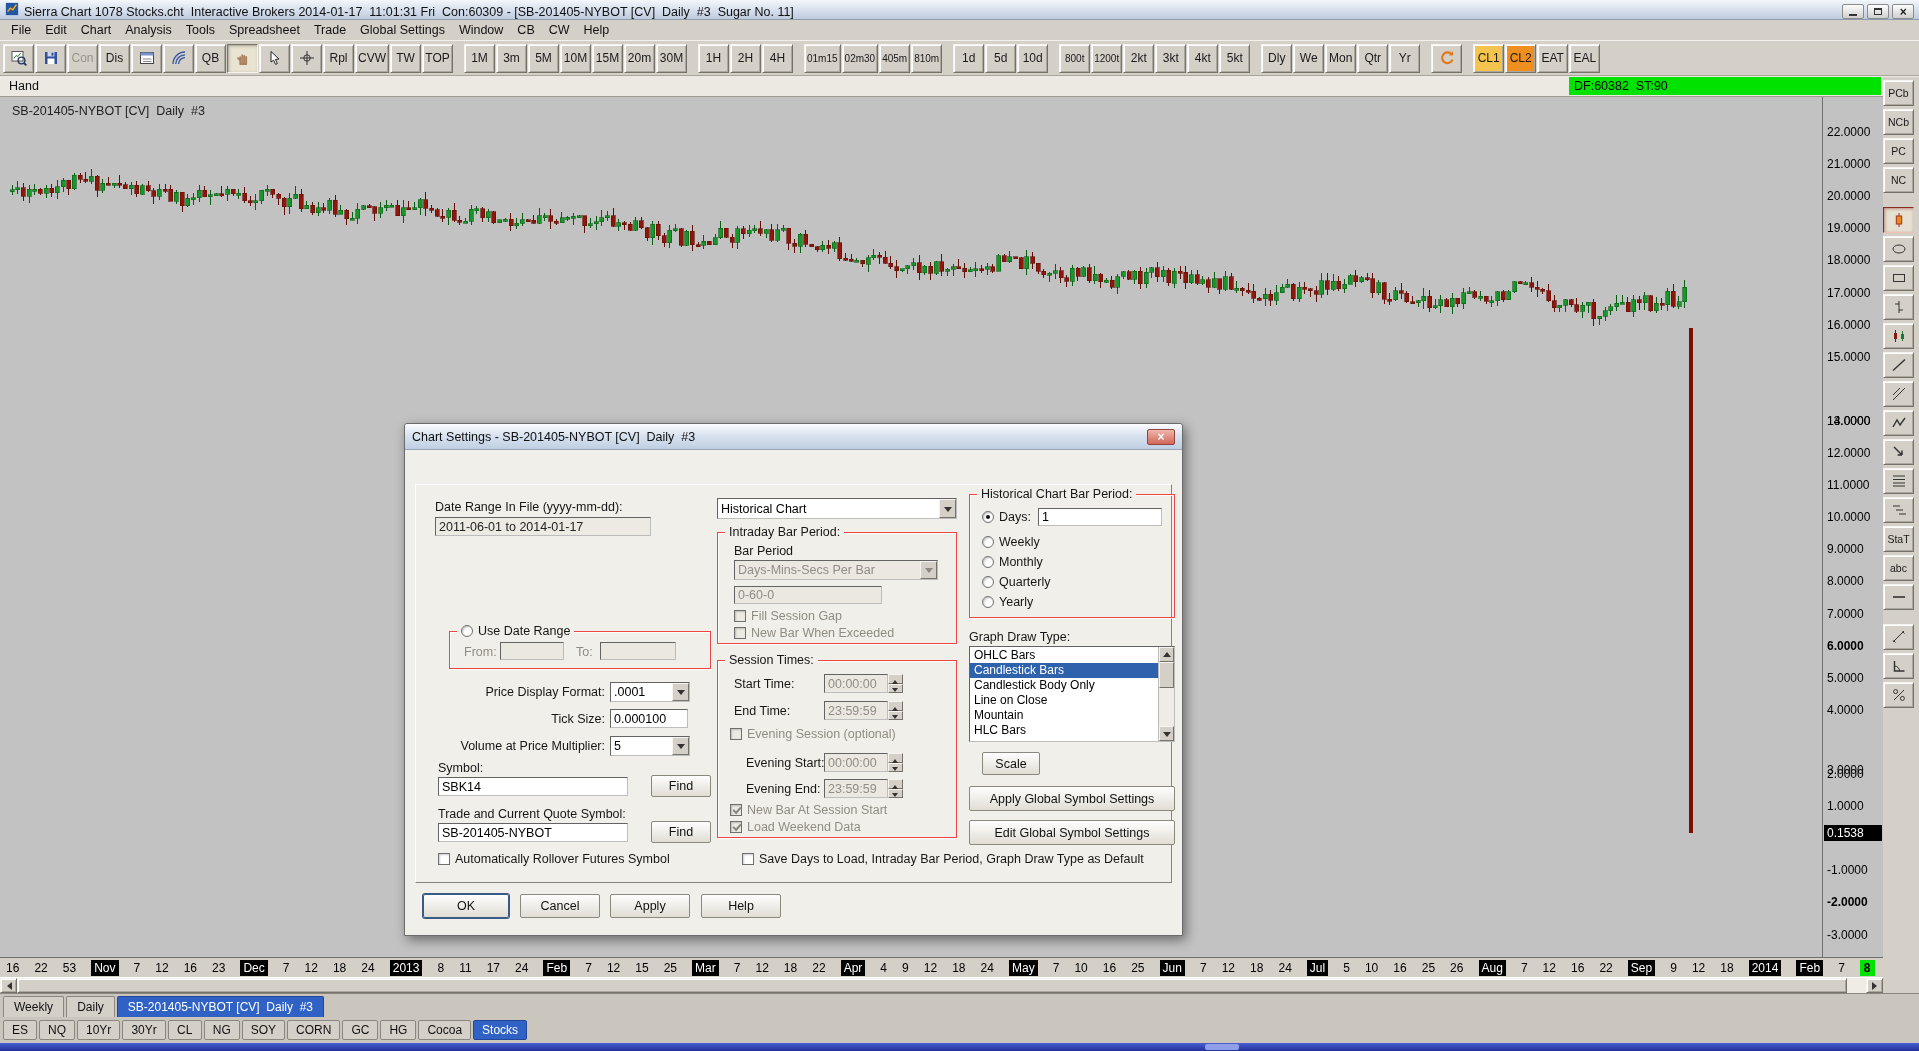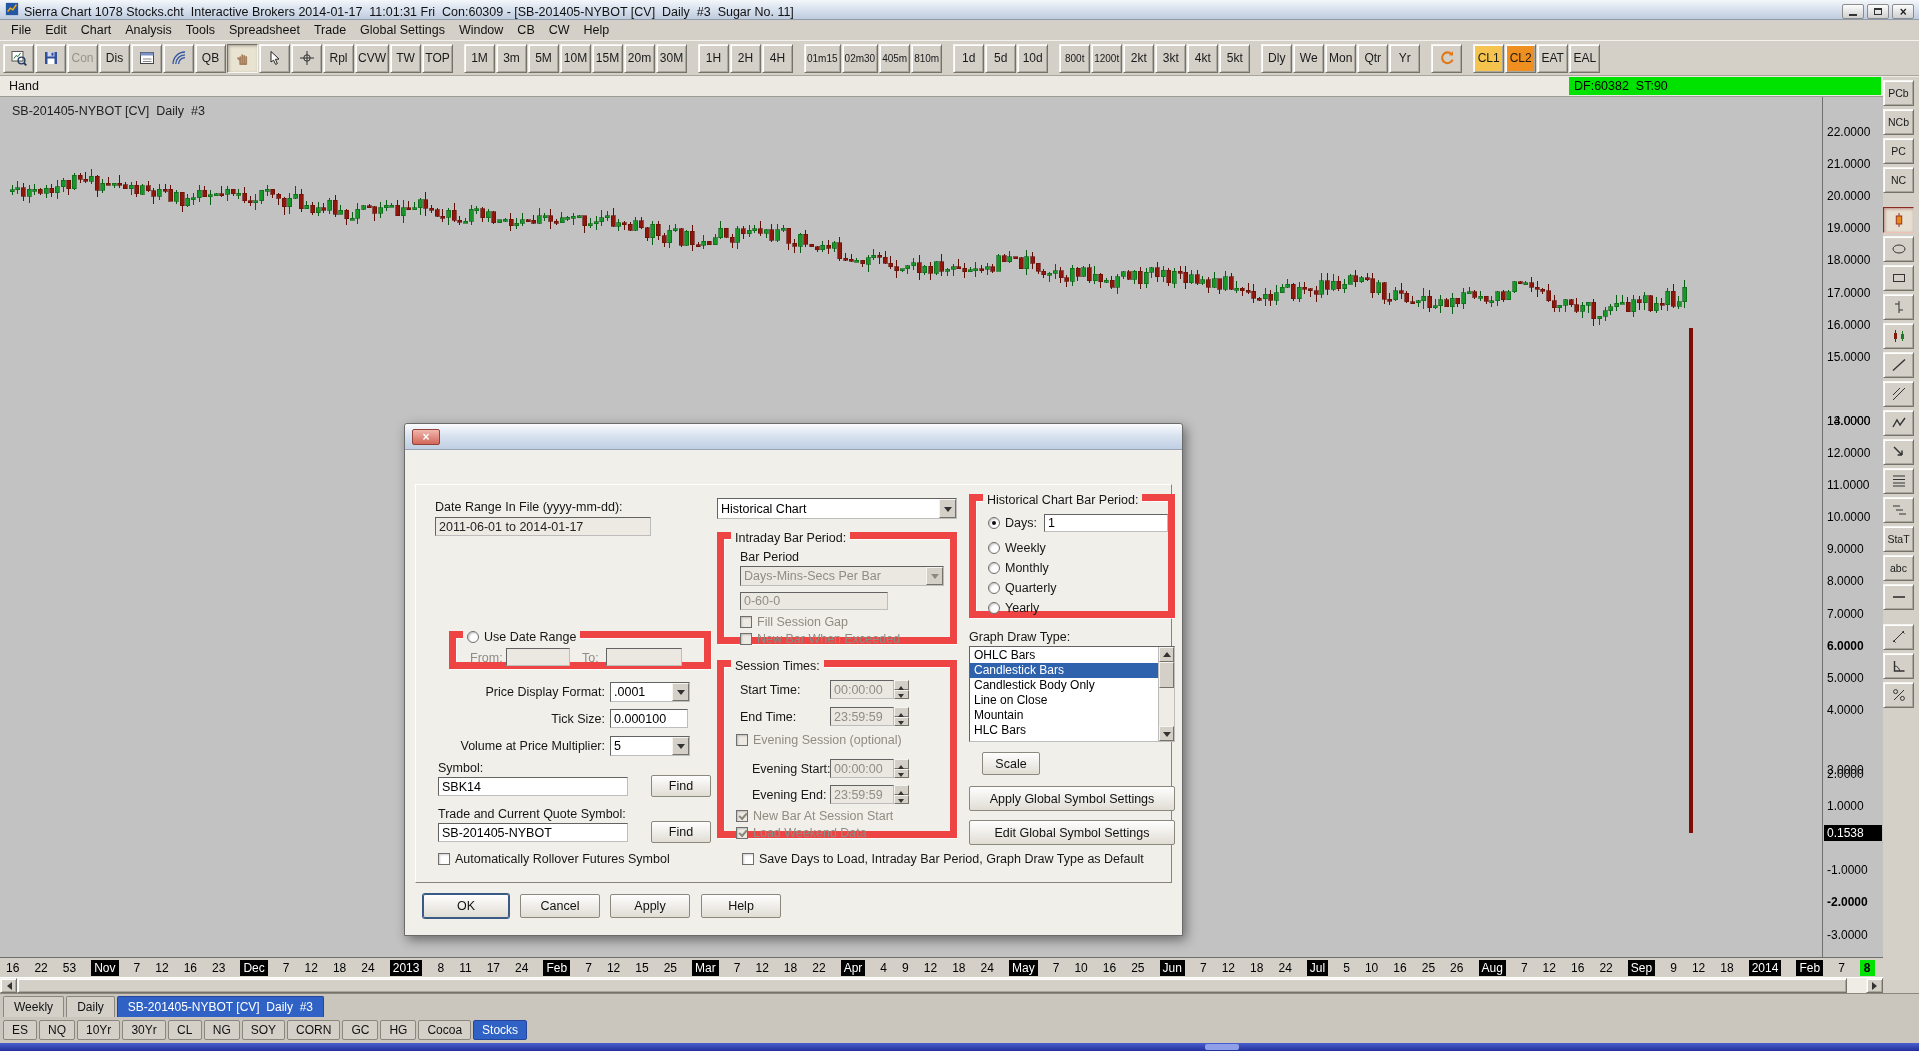--- a/index.html
+++ b/index.html
@@ -95,21 +95,21 @@
 .sbtn{flex:1;background:#d4d0c8;border:1px solid;border-color:#f6f4ef #75726a #75726a #f6f4ef;position:relative}
 .sbtn::after{content:'';position:absolute;left:3px;top:2px;border:3px solid transparent;border-bottom:4px solid #333}
 .sbtn.dn::after{border-bottom:none;border-top:4px solid #333;top:3px}
 .radio{width:12px;height:12px;border-radius:50%;background:#fff;border:1px solid #6f6f6f;box-shadow:inset 1px 1px 2px rgba(0,0,0,.25);display:inline-block;position:relative;flex:none}
 .radio.on::after{content:'';position:absolute;left:3px;top:3px;width:4px;height:4px;border-radius:50%;background:#101010}
 .check{width:12px;height:12px;background:#fff;border:1px solid #6f6f6f;box-shadow:inset 1px 1px 2px rgba(0,0,0,.2);display:inline-block;position:relative;flex:none}
 .check.dis{background:#eceae3}
 .check.on::after{content:'';position:absolute;left:2px;top:2px;width:6px;height:3px;border-left:2px solid #1a1a1a;border-bottom:2px solid #1a1a1a;transform:rotate(-48deg)}
 .check.on.dis::after{border-color:#8b887f}
 .row{position:absolute;display:flex;align-items:center;gap:5px;white-space:nowrap}
-.grp{position:absolute;border:7px solid #ef4444;box-shadow:inset 1px 1px 0 #ffffffcc,1px 1px 0 #ffffffaa}
+.grp{position:absolute;border:1px solid #ef4444;box-shadow:inset 1px 1px 0 #ffffffcc,1px 1px 0 #ffffffaa}
 .legend{position:absolute;top:-8px;left:7px;background:#f1efe9;padding:0 4px;display:flex;align-items:center;gap:5px;line-height:14px}
 .dbtn{position:absolute;background:linear-gradient(#fefefe,#e0ddd4);border:1px solid #8b887e;border-radius:2px;font-size:12.5px;display:flex;align-items:center;justify-content:center;color:#111}
 .dbtn.default{border-color:#3a5a86;box-shadow:0 0 0 1px #3a5a86}
 .listbox{position:absolute;background:#fff;border:1px solid;border-color:#636363 #bdbdbd #bdbdbd #636363;display:flex}
 .list-items{flex:1;overflow:hidden;padding-top:1px}
 .list-item{height:15px;line-height:15px;font-size:12px;padding-left:4px;white-space:nowrap;color:#000}
 .list-item.sel{background:#2f62ad;color:#fff}
 .list-scroll{width:16px;background:#efece6;border-left:1px solid #bbb;display:flex;flex-direction:column}
 .sarr{height:15px;background:#d4d0c8;border:1px solid;border-color:#f6f4ef #75726a #75726a #f6f4ef;position:relative;flex:none}
 .sarr::after{content:'';position:absolute;left:3px;top:4px;border:4px solid transparent;border-bottom:5px solid #333;border-top:none}
@@ -1129,20 +1129,21 @@
       <span class="stab">HG</span>
       <span class="stab">Cocoa</span>
       <span class="stab active">Stocks</span>
     </div>
   <div class="taskbar">
       <span class="tbtn-task"></span>
     </div>
 
   <div class="dialog" style="left:404px;top:423px;width:779px;height:513px">
     <div class="dlg-title">
+      <span class="dlg-title-text">Chart Settings - SB-201405-NYBOT [CV]  Daily  #3</span>
       <span class="dlg-close">
           <i>×</i>
         </span>
     </div>
     <div class="dlg-panel abs" style="left:10px;top:60px;width:757px;height:399px"></div>
 
     <span class="lbl abs" style="left:30px;top:76px">Date Range In File (yyyy-mm-dd):</span>
     <div class="edit flat" style="left:30px;top:93px;width:216px;height:19px">2011-06-01 to 2014-01-17</div>
 
 

